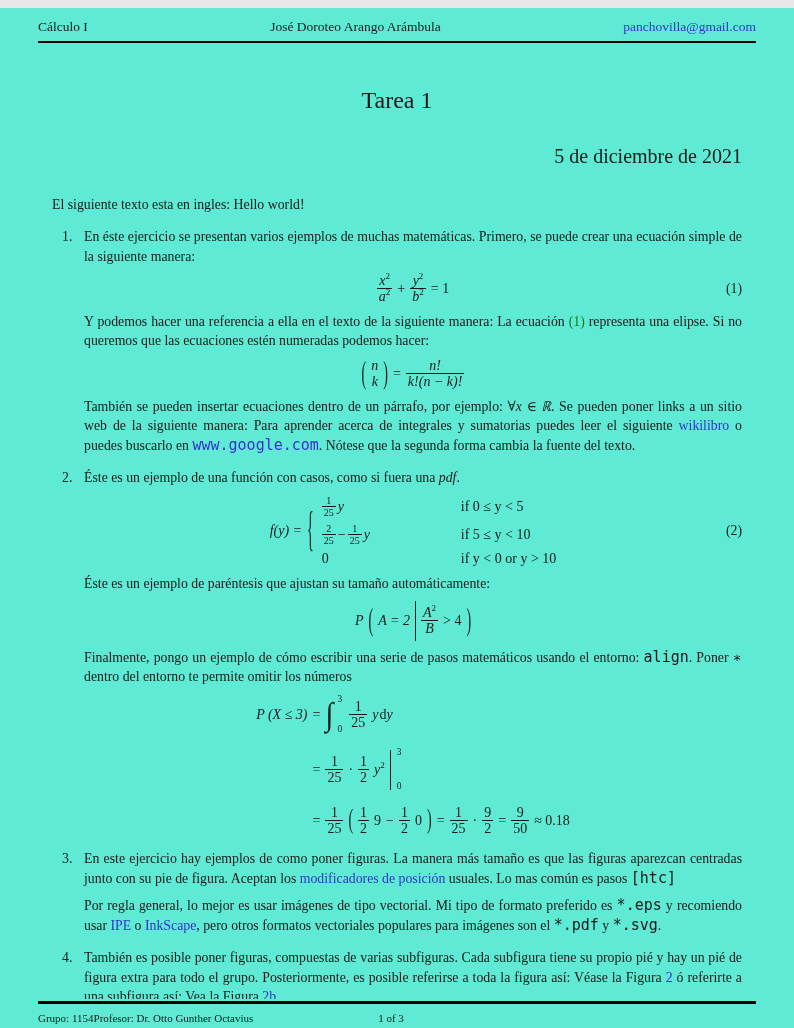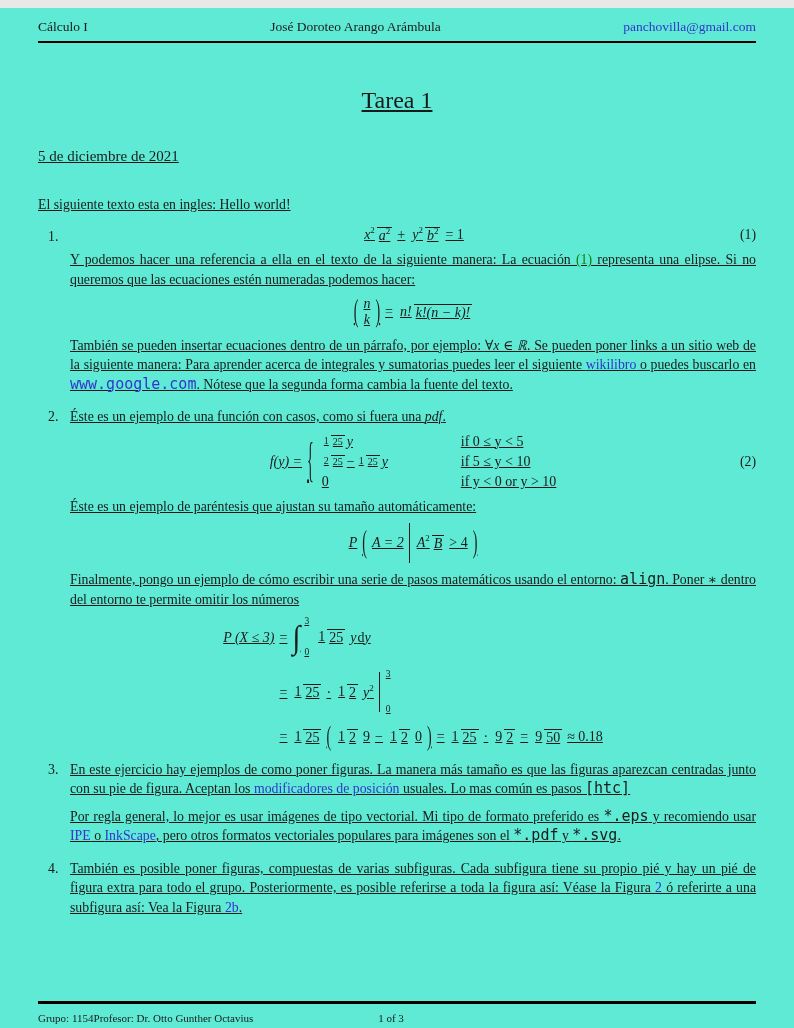--- a/index.html
+++ b/index.html
@@ -16,36 +16,36 @@
   .frule{position:absolute;left:38px;right:38px;top:993px;height:2.5px;background:#000;}
   .ftr{position:absolute;top:1001px;left:38px;right:38px;display:flex;justify-content:flex-start;font-size:11px;}
   .ftr-c{position:absolute;left:0;right:12px;text-align:center;}
   
   .link{color:#3434cc;text-decoration:none;cursor:pointer;}
   .ref-green{color:#0f7d0f;cursor:pointer;}
   .mono{font-family:"DejaVu Sans Mono","Liberation Mono",monospace;font-size:15px;}
   .mono.link{color:#3434cc;}
   
   .title{margin-top:42px;text-align:center;font-size:24px;line-height:30px;}
-  .date{margin-top:32px;text-align:left;font-size:15px;}
-  
-  .content{padding:0 38px;height:956px;overflow:hidden;text-decoration:underline;}
+  .date{margin-top:32px;text-align:right;font-size:20px;}
+  
+  .content{padding:0 52px;height:956px;overflow:hidden;}
   .intro{margin-top:28px;}
   p{margin:0;text-align:justify;}
   .item{position:relative;padding-left:32px;margin-top:13px;}
   .inum{position:absolute;left:10px;top:0;}
   .item .para + .para{margin-top:8px;}
   .para{margin-top:0;}
   i,.mi{font-style:italic;}
   .rm{font-style:normal;}
   
   .eqwrap{position:relative;margin:7px 0;}
   .eqline{display:flex;align-items:center;justify-content:center;gap:5px;font-size:14px;line-height:1.15;}
   .tag{position:absolute;right:0;top:50%;transform:translateY(-50%);font-size:13.8px;}
-  .fr{display:inline-flex;flex-direction:row;text-align:center;}
+  .fr{display:inline-flex;flex-direction:column;text-align:center;}
   .fr .n{display:block;padding:0 2px;line-height:1.1;}
   .fr .d{display:block;border-top:1px solid #1a1a1a;padding:0 2px;line-height:1.1;}
   .fr.sm{font-size:10px;}
   .fr.sm .n,.fr.sm .d{line-height:1.15;}
   sup.s{font-size:9px;vertical-align:super;line-height:0;}
   .stack{display:inline-flex;flex-direction:column;align-items:center;line-height:1.15;}
   .bp{display:inline-block;font-weight:300;transform:scaleY(2.2);line-height:1;}
   .bp.s20{transform:scaleY(1.9);}
   .brace{display:inline-block;font-weight:300;transform:scaleY(3.5);line-height:1;margin-right:3px;}
   .vbar{display:inline-block;width:1px;background:#1a1a1a;align-self:center;}
@@ -79,20 +79,21 @@
 
   <div class="content">
 
     <div class="title">Tarea 1</div>
     <div class="date">5 de diciembre de 2021</div>
 
     <p class="intro">El siguiente texto esta en ingles: Hello world!</p>
 
     <div class="item">
       <span class="inum">1.</span>
+      <p class="para"><span>En éste ejercicio se presentan varios ejemplos de muchas matemáticas. Primero, se puede crear una ecuación simple de la siguiente manera:</span></p>
 
       <div class="eqwrap">
         <div class="eqline">
           <span class="fr">
             <span class="n"><i>x</i><sup class="s">2</sup></span>
             <span class="d"><i>a</i><sup class="s">2</sup></span>
           </span>
           <span>+</span>
           <span class="fr">
             <span class="n"><i>y</i><sup class="s">2</sup></span>

